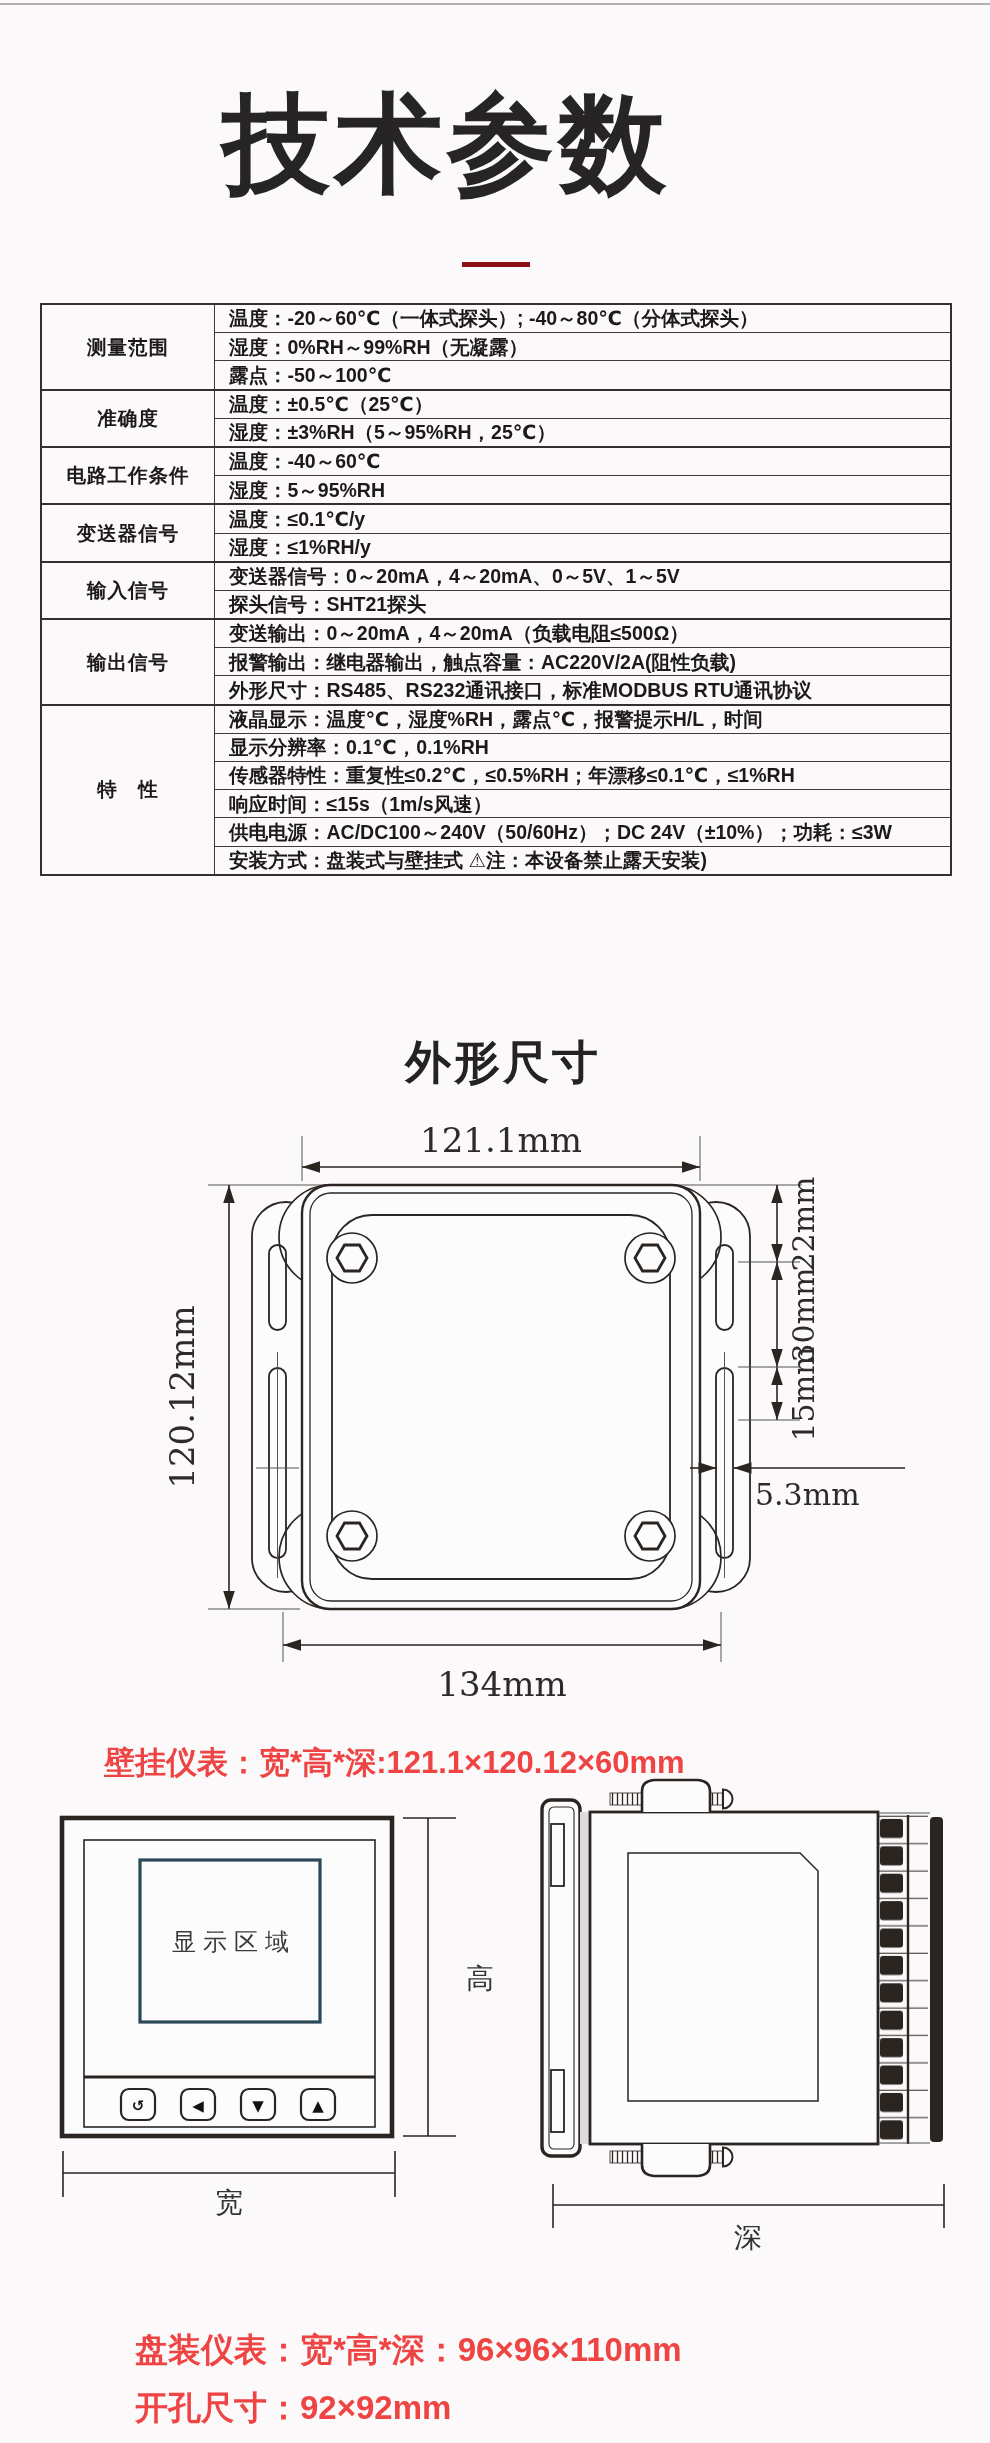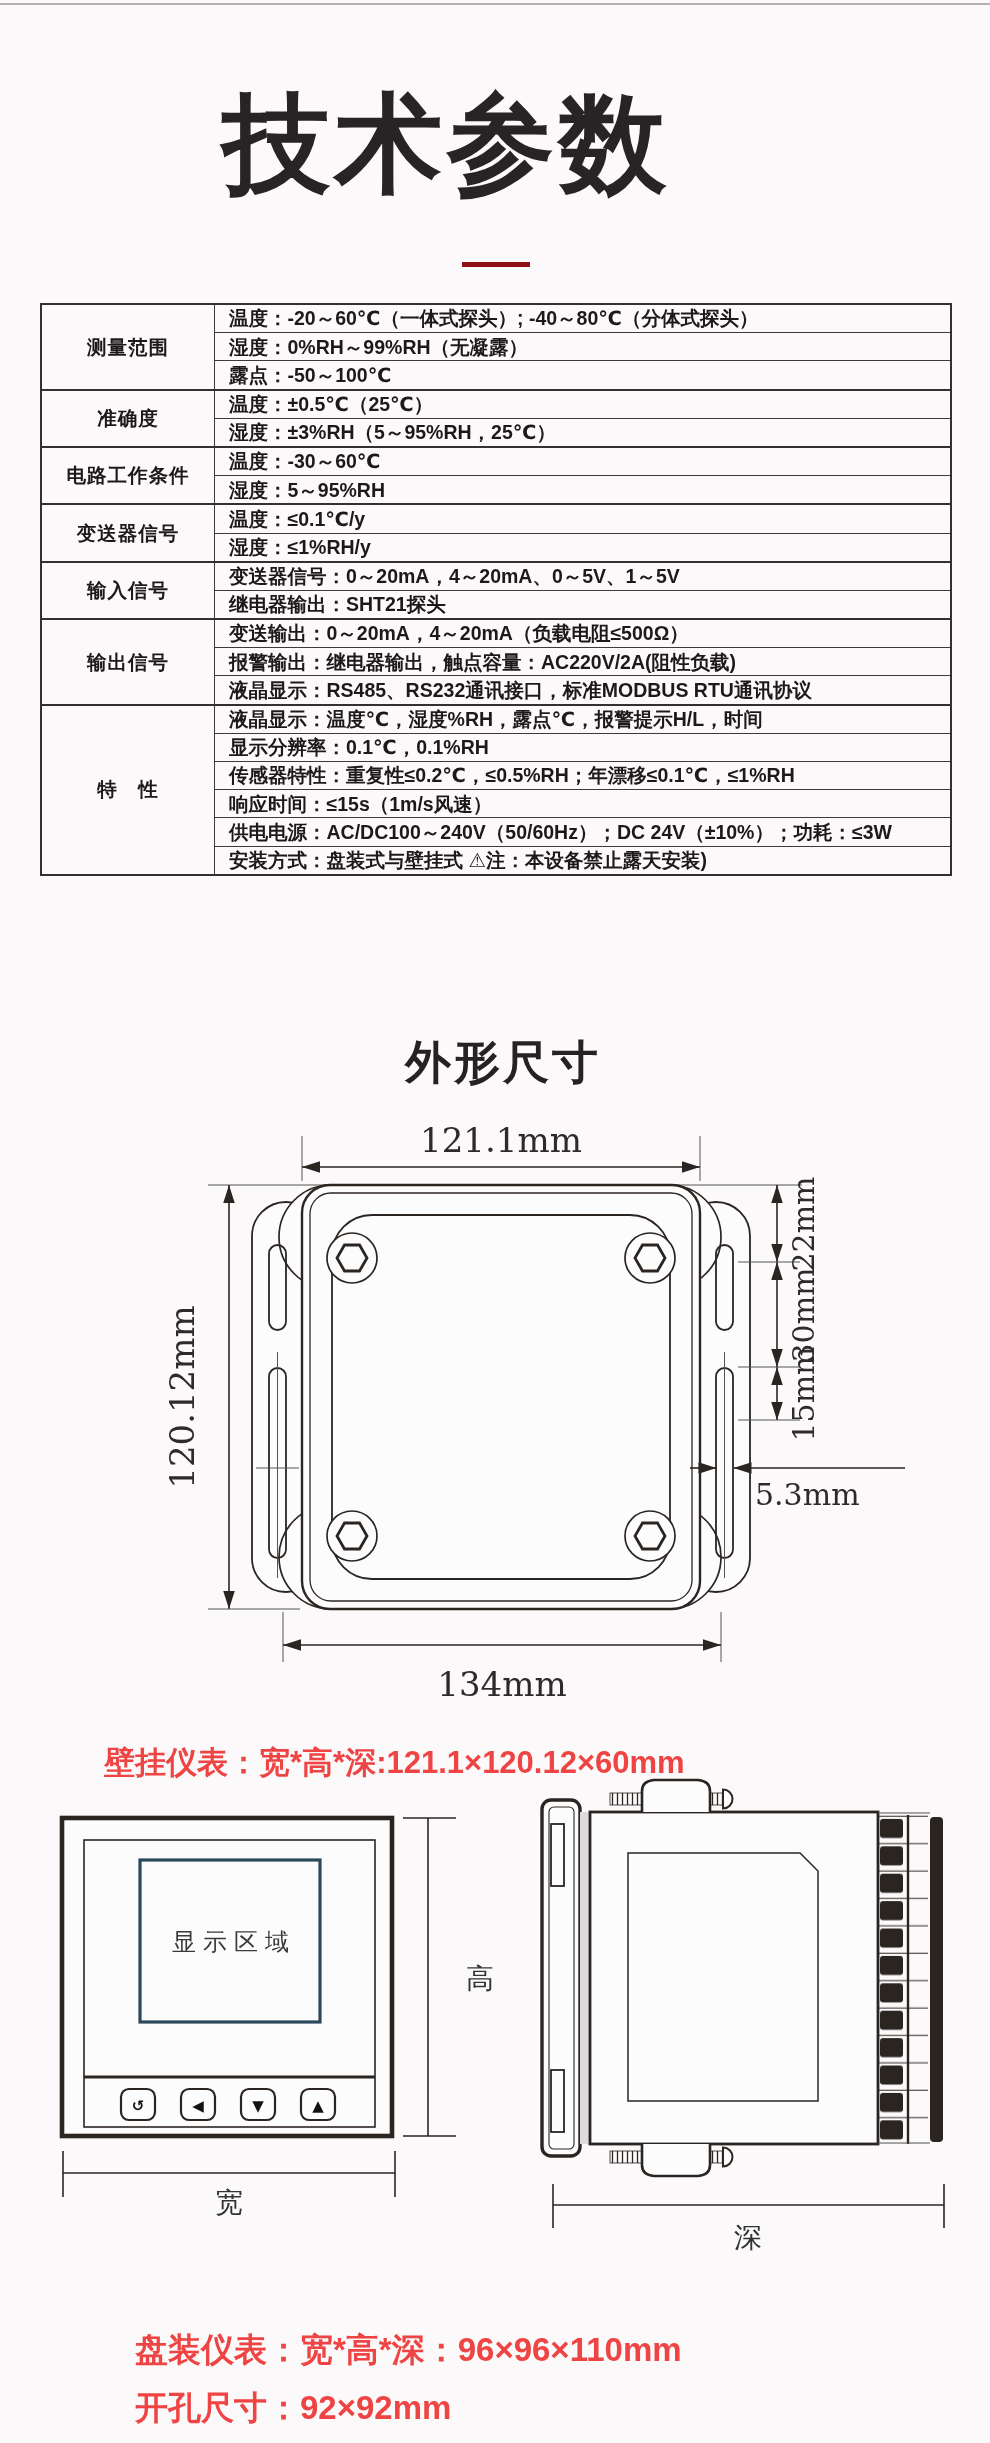--- a/index.html
+++ b/index.html
@@ -70,51 +70,51 @@
     <tr class="gs">
       <td class="lab" rowspan="2">准确度</td>
       <td class="val">温度：±0.5℃（25℃）</td>
       </tr>
     <tr>
         <td class="val">湿度：±3%RH（5～95%RH，25℃）</td>
       </tr>
 
     <tr class="gs">
       <td class="lab" rowspan="2">电路工作条件</td>
-      <td class="val">温度：-30～60℃</td>
+      <td class="val">温度：-40～60℃</td>
       </tr>
     <tr>
         <td class="val">湿度：5～95%RH</td>
       </tr>
 
     <tr class="gs">
       <td class="lab" rowspan="2">变送器信号</td>
       <td class="val">温度：≤0.1℃/y</td>
       </tr>
     <tr>
         <td class="val">湿度：≤1%RH/y</td>
       </tr>
 
     <tr class="gs">
       <td class="lab" rowspan="2">输入信号</td>
       <td class="val">变送器信号：0～20mA，4～20mA、0～5V、1～5V</td>
       </tr>
     <tr>
-        <td class="val">继电器输出：SHT21探头</td>
+        <td class="val">探头信号：SHT21探头</td>
       </tr>
 
     <tr class="gs">
       <td class="lab" rowspan="3">输出信号</td>
       <td class="val">变送输出：0～20mA，4～20mA（负载电阻≤500Ω）</td>
       </tr>
     <tr>
         <td class="val">报警输出：继电器输出，触点容量：AC220V/2A(阻性负载)</td>
       </tr>
     <tr>
-        <td class="val">液晶显示：RS485、RS232通讯接口，标准MODBUS RTU通讯协议</td>
+        <td class="val">外形尺寸：RS485、RS232通讯接口，标准MODBUS RTU通讯协议</td>
       </tr>
 
     <tr class="gs">
       <td class="lab" rowspan="6">特　性</td>
       <td class="val">液晶显示：温度℃，湿度%RH，露点℃，报警提示H/L，时间</td>
       </tr>
     <tr>
         <td class="val">显示分辨率：0.1℃，0.1%RH</td>
       </tr>
     <tr>

